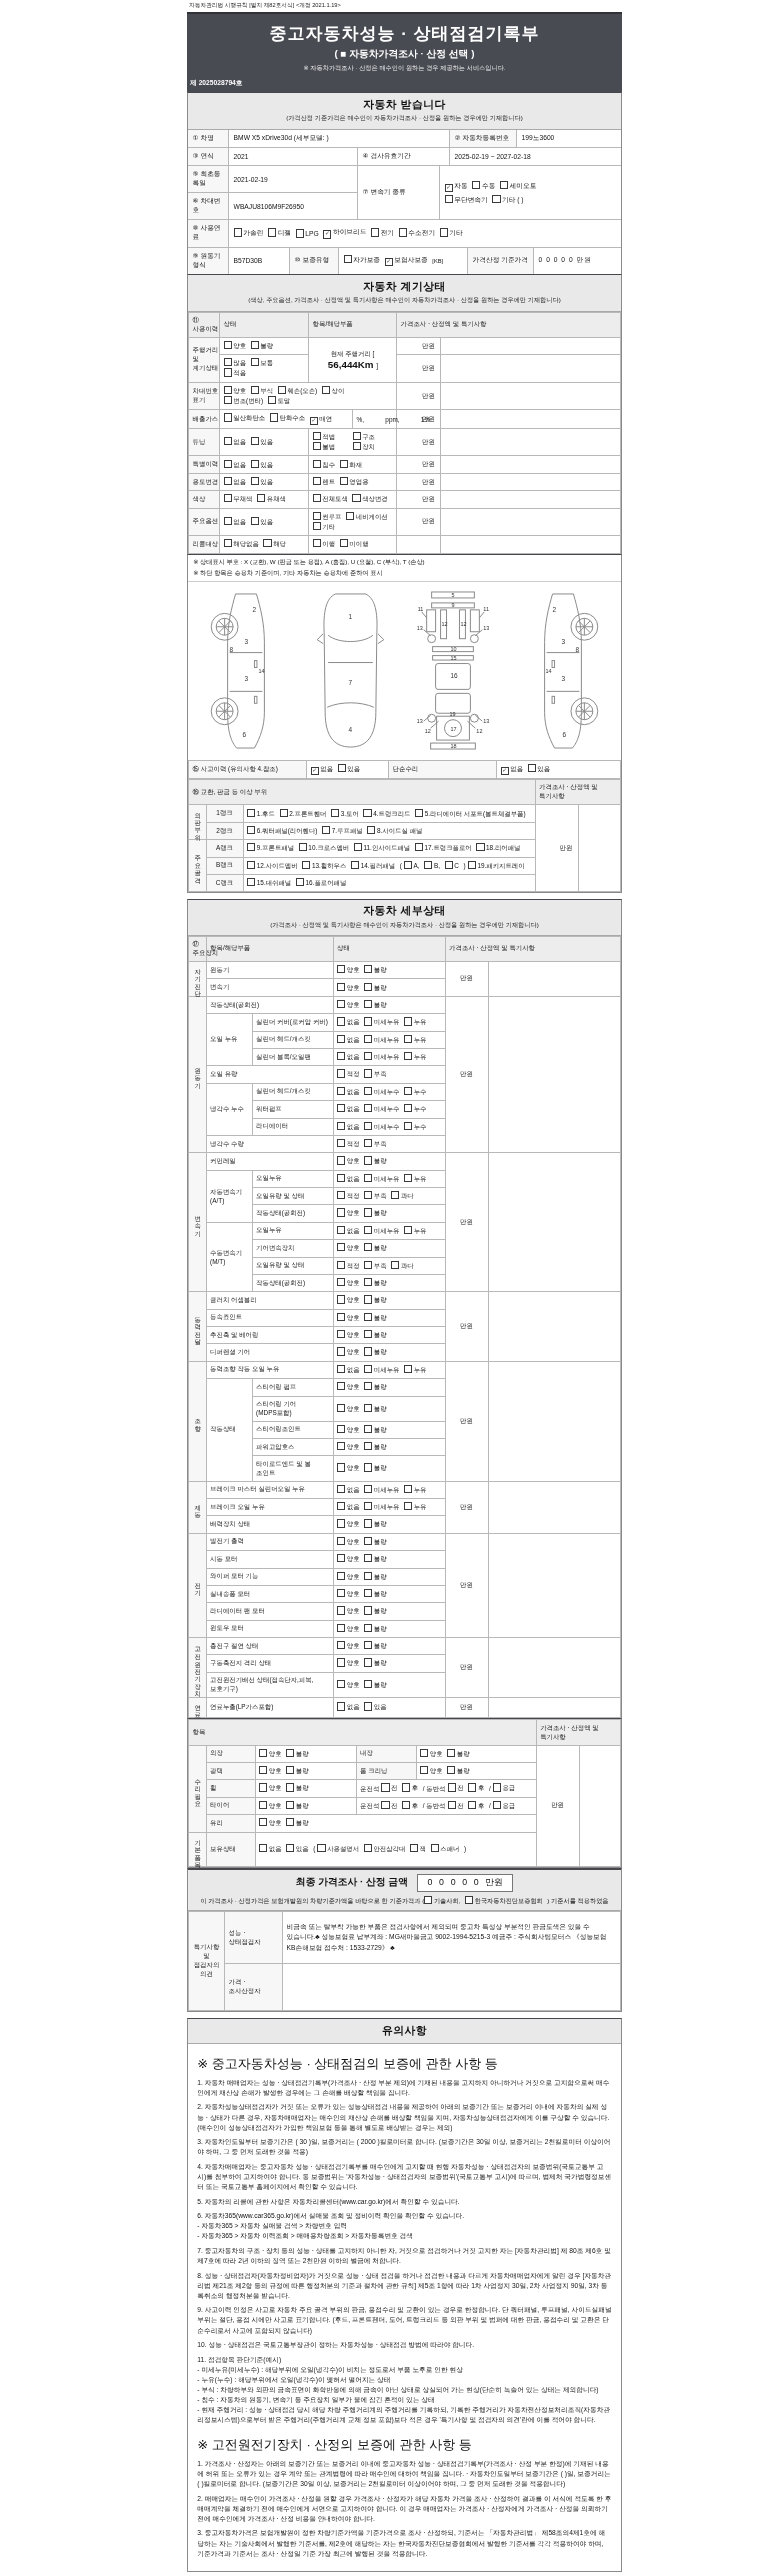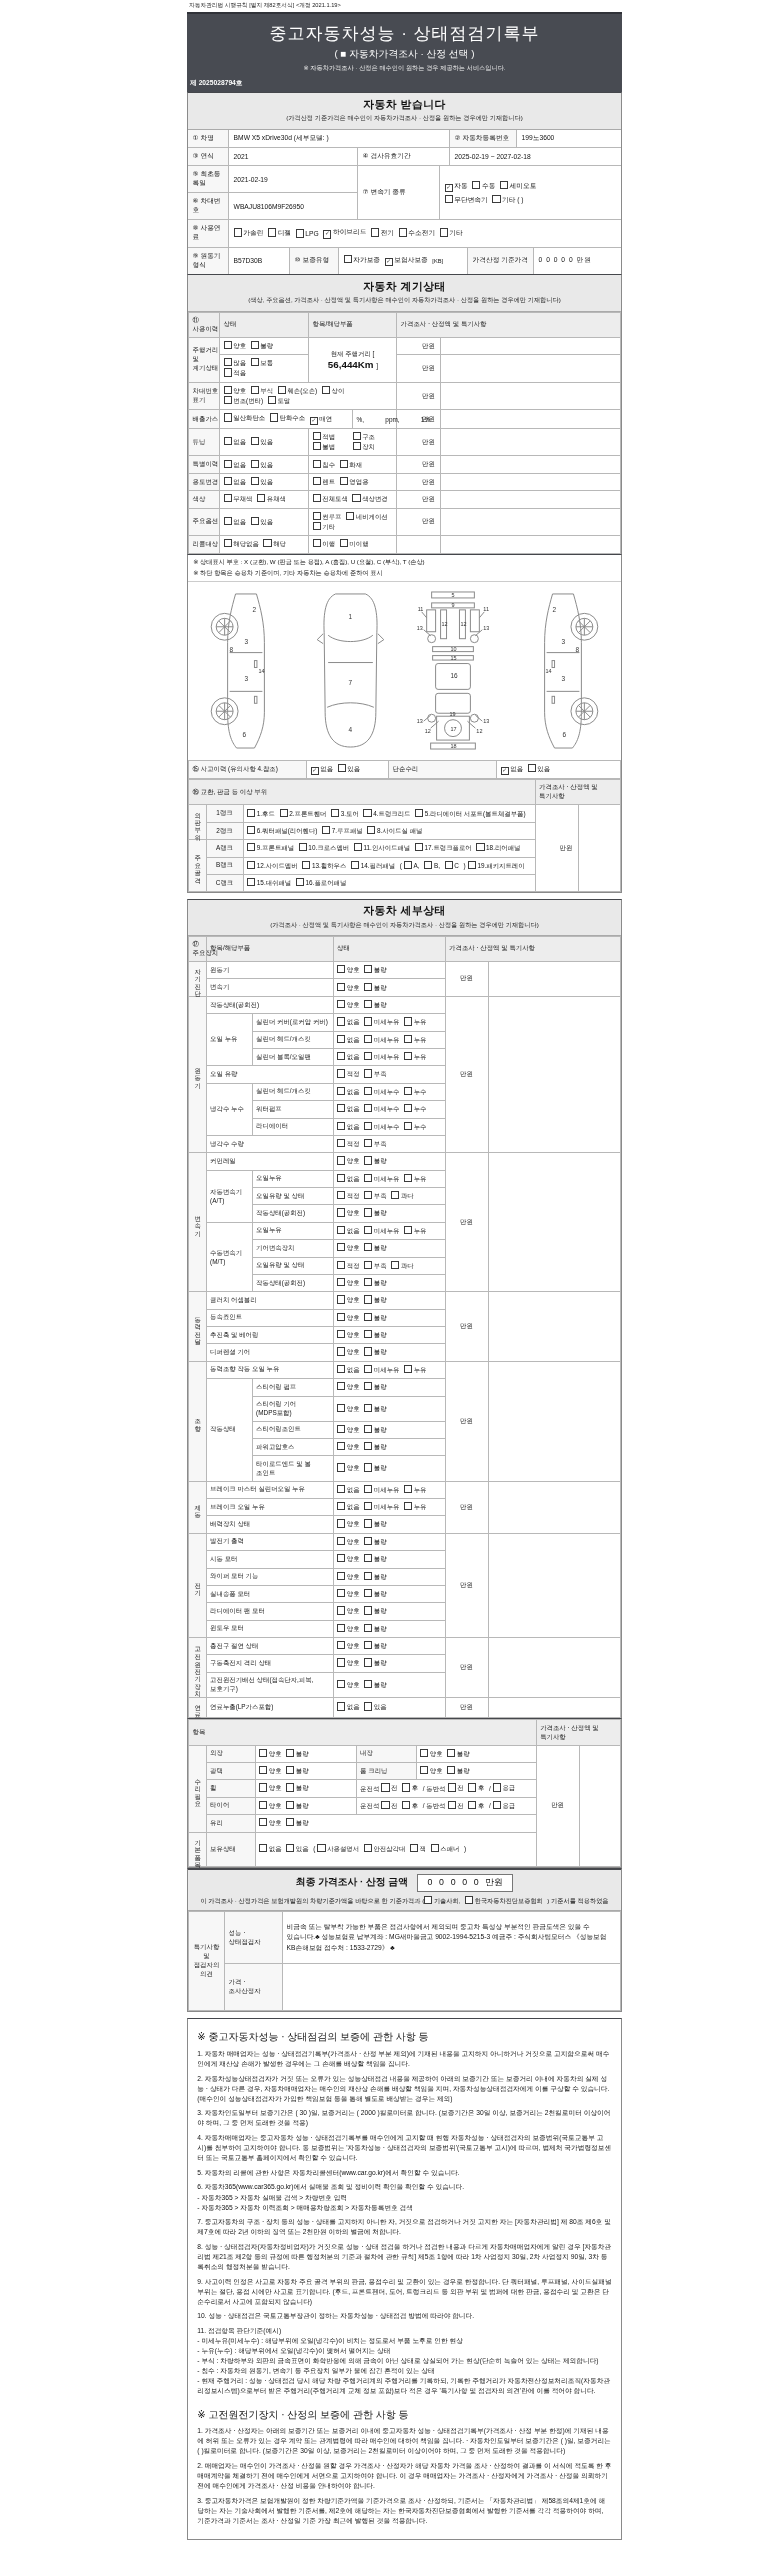--- a/index.html
+++ b/index.html
@@ -2,22 +2,22 @@
 <html style="font-size:8.2px"><head>
 <meta charset="utf-8">
 <style>
   html,body{margin:0;padding:0;}
   body{width:773px;height:2576px;background:#fff;position:relative;overflow:hidden;
        font-family:"Liberation Sans","DejaVu Sans",sans-serif;color:#111;}
   .page{position:absolute;left:187px;top:0;width:435px;}
   .rule-note{font-size:5.7px;color:#222;padding:1.5px 2.1px 2.1px;}
   
   .doc-header{background:#484b52;color:#fff;text-align:center;padding:8.2px 0 4.1px;border-top:2.1px solid #303238;}
-  .doc-title{font-size:17px;font-weight:normal;letter-spacing:1px;}
-  .doc-subtitle{font-size:9.8px;font-weight:normal;margin-top:3.6px;}
+  .doc-title{font-size:17px;font-weight:bold;letter-spacing:1px;}
+  .doc-subtitle{font-size:9.8px;font-weight:bold;margin-top:3.6px;}
   .doc-subnote{font-size:6.2px;margin-top:3.1px;color:#eee;}
   .doc-no{text-align:left;font-size:6.7px;font-weight:bold;padding:5.2px 3.1px 1px;}
   
   .box{border:0.5px solid #8a8a8a;border-top:1px solid #45474c;margin-top:-0.5px;}
   .sec-band{background:#e9e9e9;border-bottom:0.5px solid #aaa;text-align:center;padding:4.6px 0 5.2px;}
   .sec-title{font-size:10.8px;font-weight:bold;letter-spacing:0.5px;}
   .sec-sub{font-size:6.2px;margin-top:2.6px;color:#222;}
   
   table{border-collapse:collapse;width:100%;table-layout:fixed;}
   td,th{border:0.5px solid #b8b8b8;font-size:6.4px;padding:3.1px 3.6px;vertical-align:middle;word-break:keep-all;}
@@ -45,21 +45,21 @@
   .diagram-wrap{display:flex;justify-content:space-around;align-items:flex-start;padding:6.2px 4.1px 7.2px;border-top:0.5px solid #ccc;margin-top:3.1px;}
   svg text{font-family:"Liberation Sans","DejaVu Sans",sans-serif;}
   
   .final-band{background:#e9e9e9;border-top:1px solid #45474c;border-bottom:0.5px solid #aaa;padding:4.1px 6.2px 4.6px;}
   .final-line{display:flex;align-items:center;justify-content:center;gap:9.3px;}
   .final-label{font-size:9.8px;font-weight:bold;}
   .final-amount{border:0.5px solid #777;background:#fff;font-size:8.8px;padding:2.1px 9.3px;letter-spacing:2.1px;}
   .final-note{font-size:6.2px;text-align:center;margin-top:3.6px;}
   
   .notice-body{padding:6.2px 9.3px 8.2px;}
-  .notice-sub{font-size:10px;margin:5.2px 0 2.1px;}
+  .notice-sub{font-size:13px;margin:5.2px 0 2.1px;}
   .notice-body p{font-size:6.7px;line-height:1.5;margin:4.6px 0;}
 </style>
 </head>
 <body>
 
 <div class="page">
 
   <div class="rule-note">자동차관리법 시행규칙 [별지 제82호서식] &lt;개정 2021.1.19&gt;</div>
 
   <div class="doc-header">
@@ -705,20 +705,23 @@
       </tr>
       <tr>
         <td class="lbl">가격 · 조사산정자</td>
         <td style="height:40px"></td>
       </tr>
     </tbody>
       </table>
   </div>
 
   <div class="box" style="margin-top:6.2px">
+    <div class="sec-band">
+      <div class="sec-title">유의사항</div>
+    </div>
     <div class="notice-body">
       <div class="notice-sub">※ 중고자동차성능 · 상태점검의 보증에 관한 사항 등</div>
       <div>
           <p>1.  자동차 매매업자는 성능 · 상태점검기록부(가격조사 · 산정 부분 제외)에 기재된 내용을 고지하지 아니하거나 거짓으로 고지함으로써 매수인에게 재산상 손해가 발생한 경우에는 그 손해를 배상할 책임을 집니다.</p>
           <p>2.  자동차성능상태점검자가 거짓 또는 오류가 있는 성능상태점검 내용을 제공하여 아래의 보증기간 또는 보증거리 이내에 자동차의 실제 성능 · 상태가 다른 경우, 자동차매매업자는 매수인의 재산상 손해를 배상할 책임을 지며, 자동차성능상태점검자에게 이를 구상할 수 있습니다. (매수인이 성능상태점검자가 가입한 책임보험 등을 통해 별도로 배상받는 경우는 제외)</p>
           <p>3.  자동차인도일부터 보증기간은 ( 30 )일, 보증거리는 ( 2000 )킬로미터로 합니다. (보증기간은 30일 이상, 보증거리는 2천킬로미터 이상이어야 하며, 그 중 먼저 도래한 것을 적용)</p>
           <p>4.  자동차매매업자는 중고자동차 성능 · 상태점검기록부를 매수인에게 고지할 때 현행 자동차성능 · 상태점검자의 보증범위(국토교통부 고시)를 첨부하여 고지하여야 합니다. 동 보증범위는 '자동차성능 · 상태점검자의 보증범위'(국토교통부 고시)에 따르며, 법제처 국가법령정보센터 또는 국토교통부 홈페이지에서 확인할 수 있습니다.</p>
           <p>5.  자동차의 리콜에 관한 사항은 자동차리콜센터(www.car.go.kr)에서 확인할 수 있습니다.</p>
           <p>6.  자동차365(www.car365.go.kr)에서 실매물 조회 및 정비이력 확인을 확인할 수 있습니다.<br>      - 자동차365 &gt; 자동차 실매물 검색 &gt; 차량번호 입력<br>      - 자동차365 &gt; 자동차 이력조회 &gt; 매매용차량조회 &gt; 자동차등록번호 검색</p>
           <p>7.  중고자동차의 구조 · 장치 등의 성능 · 상태를 고지하지 아니한 자, 거짓으로 점검하거나 거짓 고지한 자는 [자동차관리법] 제 80조 제6호 및 제7호에 따라 2년 이하의 징역 또는 2천만원 이하의 벌금에 처합니다.</p>

